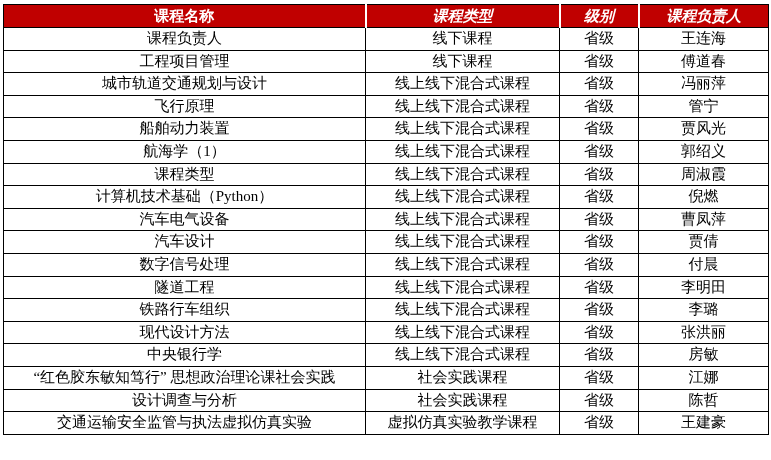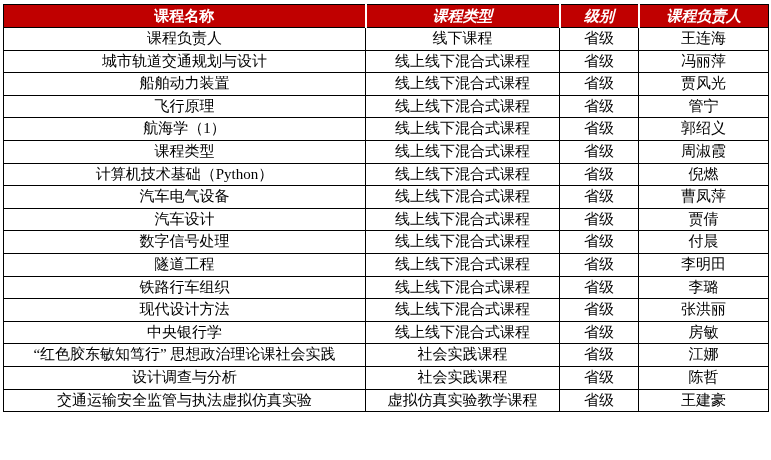--- a/index.html
+++ b/index.html
@@ -78,36 +78,42 @@
         </tr>
     </thead>
     <tbody>
         <tr>
           <td>课程负责人</td>
           <td>线下课程</td>
           <td>省级</td>
           <td>王连海</td>
         </tr>
         <tr>
+          <td>工程项目管理</td>
+          <td>线下课程</td>
+          <td>省级</td>
+          <td>傅道春</td>
+        </tr>
+        <tr>
           <td>城市轨道交通规划与设计</td>
           <td>线上线下混合式课程</td>
           <td>省级</td>
           <td>冯丽萍</td>
         </tr>
         <tr>
+          <td>飞行原理</td>
+          <td>线上线下混合式课程</td>
+          <td>省级</td>
+          <td>管宁</td>
+        </tr>
+        <tr>
           <td>船舶动力装置</td>
           <td>线上线下混合式课程</td>
           <td>省级</td>
           <td>贾风光</td>
-        </tr>
-        <tr>
-          <td>飞行原理</td>
-          <td>线上线下混合式课程</td>
-          <td>省级</td>
-          <td>管宁</td>
         </tr>
         <tr>
           <td>航海学（1）</td>
           <td>线上线下混合式课程</td>
           <td>省级</td>
           <td>郭绍义</td>
         </tr>
         <tr>
           <td>课程类型</td>
           <td>线上线下混合式课程</td>

